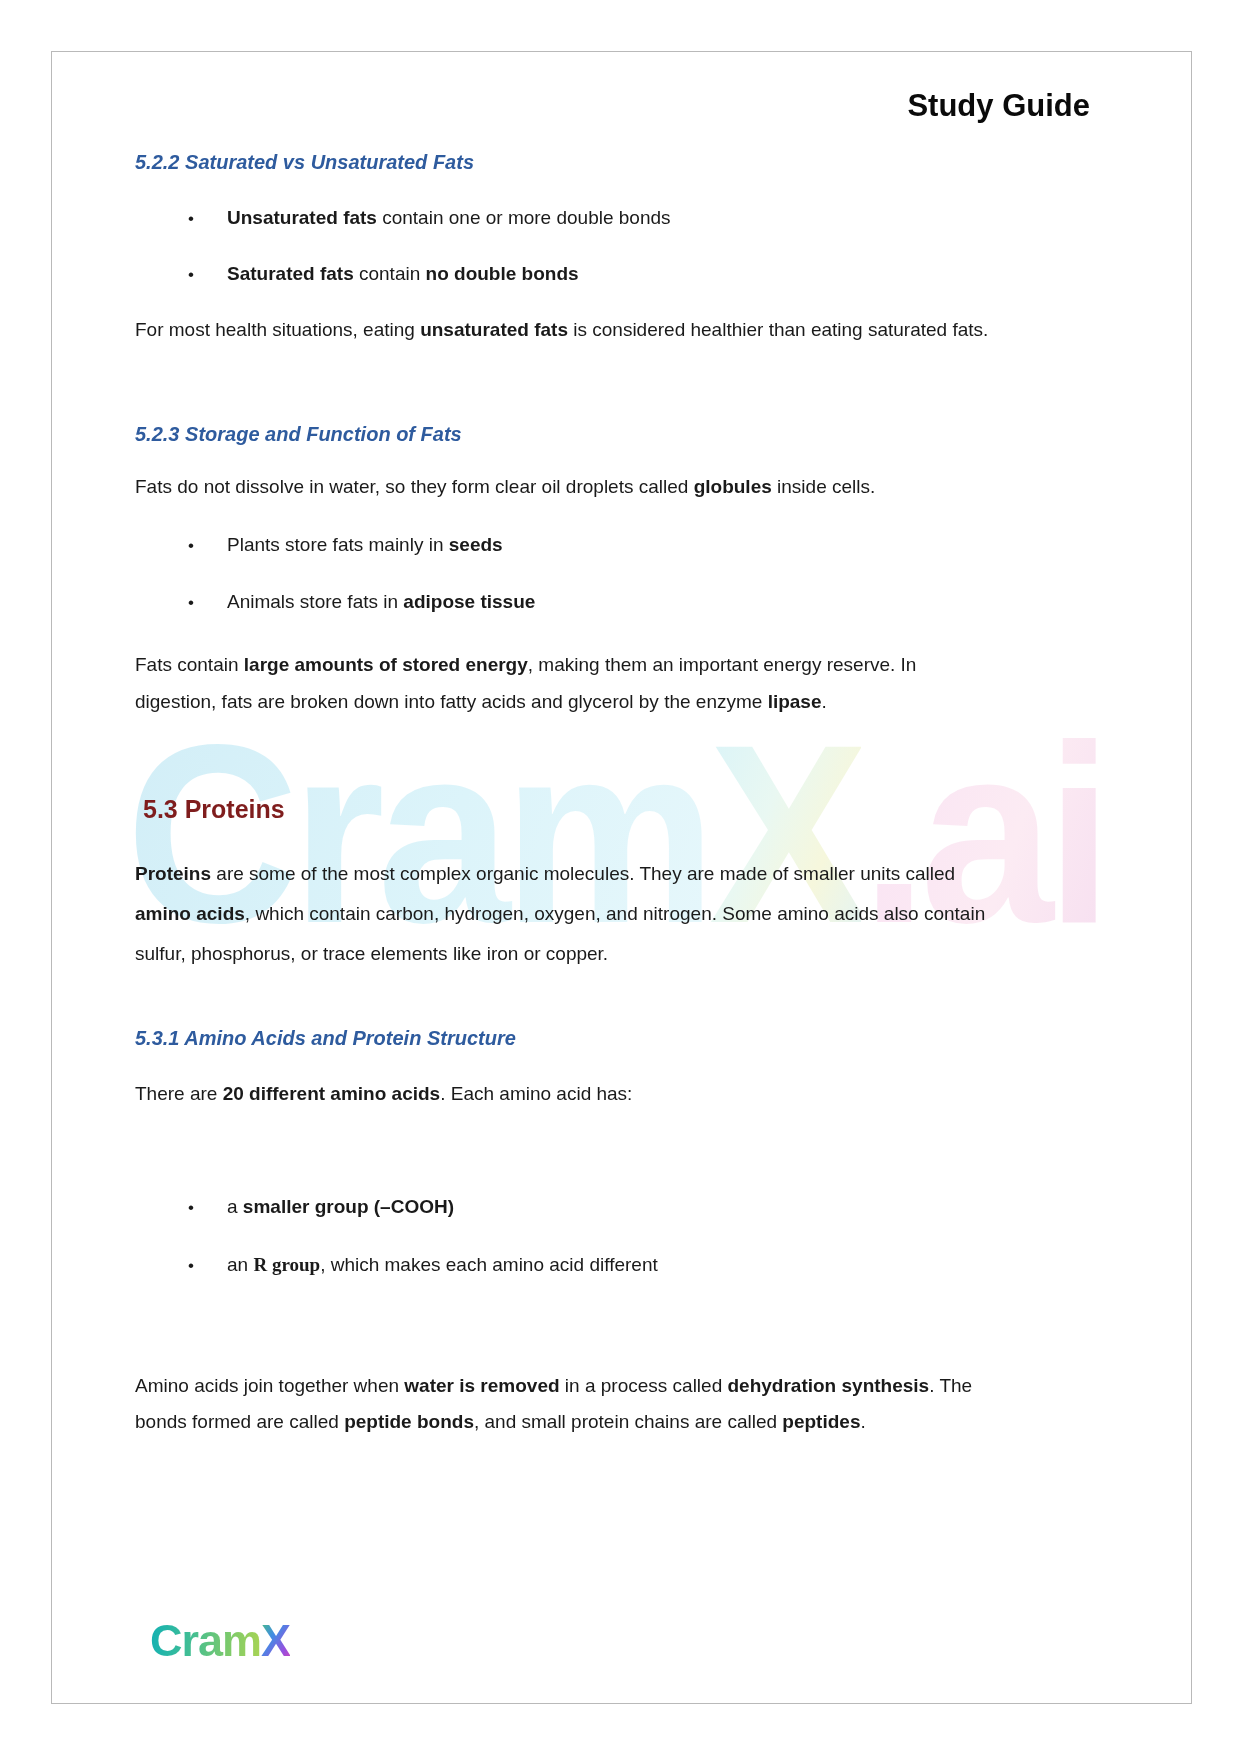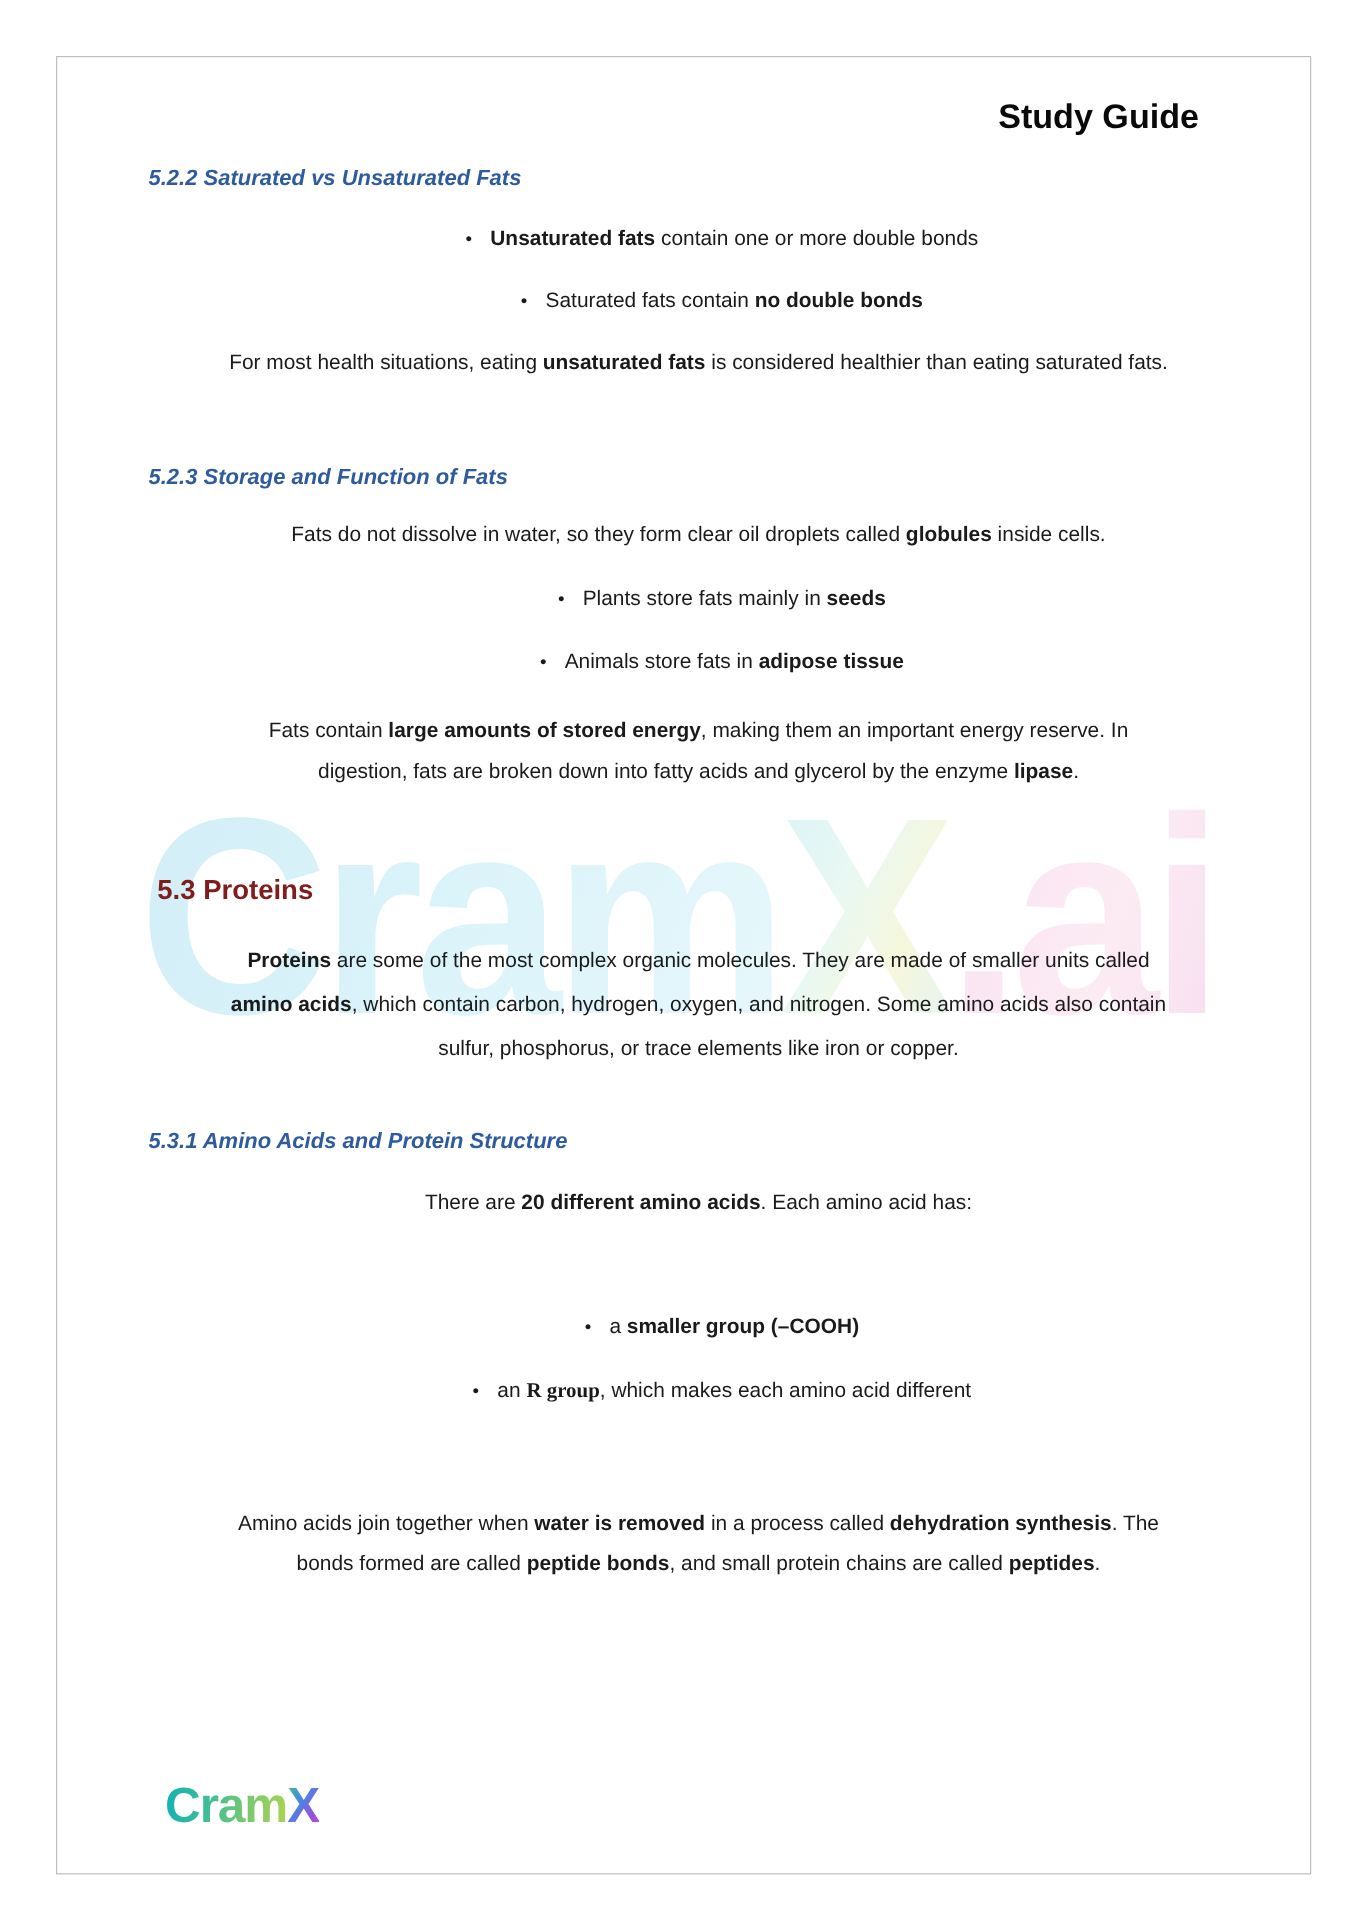--- a/index.html
+++ b/index.html
@@ -13,21 +13,21 @@
   .watermark{
     position:absolute;left:126px;top:706px;white-space:nowrap;z-index:1;
     font-size:255px;font-weight:bold;letter-spacing:-8px;line-height:1;
     transform:scaleX(0.94);transform-origin:left top;user-select:none;
   }
   .wm-part{-webkit-background-clip:text;background-clip:text;color:transparent;}
   .wm-cram{background-image:linear-gradient(110deg,#d2eef7 0%,#dcf4fa 55%,#e6f7fb 100%);}
   .wm-x{background-image:linear-gradient(115deg,#d8f3f9 0%,#e9f8f2 40%,#f6f7dc 68%,#e0f3f8 100%);}
   .wm-ai{background-image:linear-gradient(110deg,#f9e2f4 0%,#fcebf3 60%,#f6def0 100%);}
 
-  .content{position:absolute;left:0;top:0;width:100%;height:100%;z-index:2;text-align:center;}
+  .content{position:absolute;left:0;top:0;width:100%;height:100%;z-index:2;}
 
   .doc-title{position:absolute;top:88px;right:151px;font-size:31px;font-weight:bold;color:#0a0a0a;margin:0;}
 
   .subhead{position:absolute;left:135px;font-size:20px;font-weight:bold;font-style:italic;color:#2e5b9e;margin:0;}
   #h522{top:151px}
   #h523{top:423px}
   #h531{top:1027px}
   .sectionhead{position:absolute;left:143px;font-size:25px;font-weight:bold;color:#7f1d1d;margin:0;}
   #h53{top:795px}
 
@@ -70,21 +70,21 @@
   <div class="content">
 
     <h1 class="doc-title">Study Guide</h1>
 
     <h2 class="subhead" id="h522">5.2.2 Saturated vs Unsaturated Fats</h2>
 
     <div class="bullet" id="b1">
       <span class="dot">•</span><span><span style="font-weight: bold;">Unsaturated fats</span><span> contain one or more </span><span style="font-weight: normal;">double bonds</span></span>
     </div>
     <div class="bullet" id="b2">
-      <span class="dot">•</span><span><span style="font-weight: normal;">Saturated fats</span><span> contain </span><span style="font-weight: bold;">no double bonds</span></span>
+      <span class="dot">•</span><span><span style="font-weight: bold;">Saturated fats</span><span> contain </span><span style="font-weight: bold;">no double bonds</span></span>
     </div>
 
     <p class="para" id="p1"><span>For most health situations, eating </span><span style="font-weight: bold;">unsaturated fats</span><span> is considered healthier than eating saturated fats.</span></p>
 
     <h2 class="subhead" id="h523">5.2.3 Storage and Function of Fats</h2>
 
     <p class="para" id="p2"><span>Fats do not dissolve in water, so they form clear oil droplets called </span><span style="font-weight: bold;">globules</span><span> inside cells.</span></p>
 
     <div class="bullet" id="b3">
       <span class="dot">•</span><span><span>Plants store fats mainly in </span><span style="font-weight: bold;">seeds</span></span>

